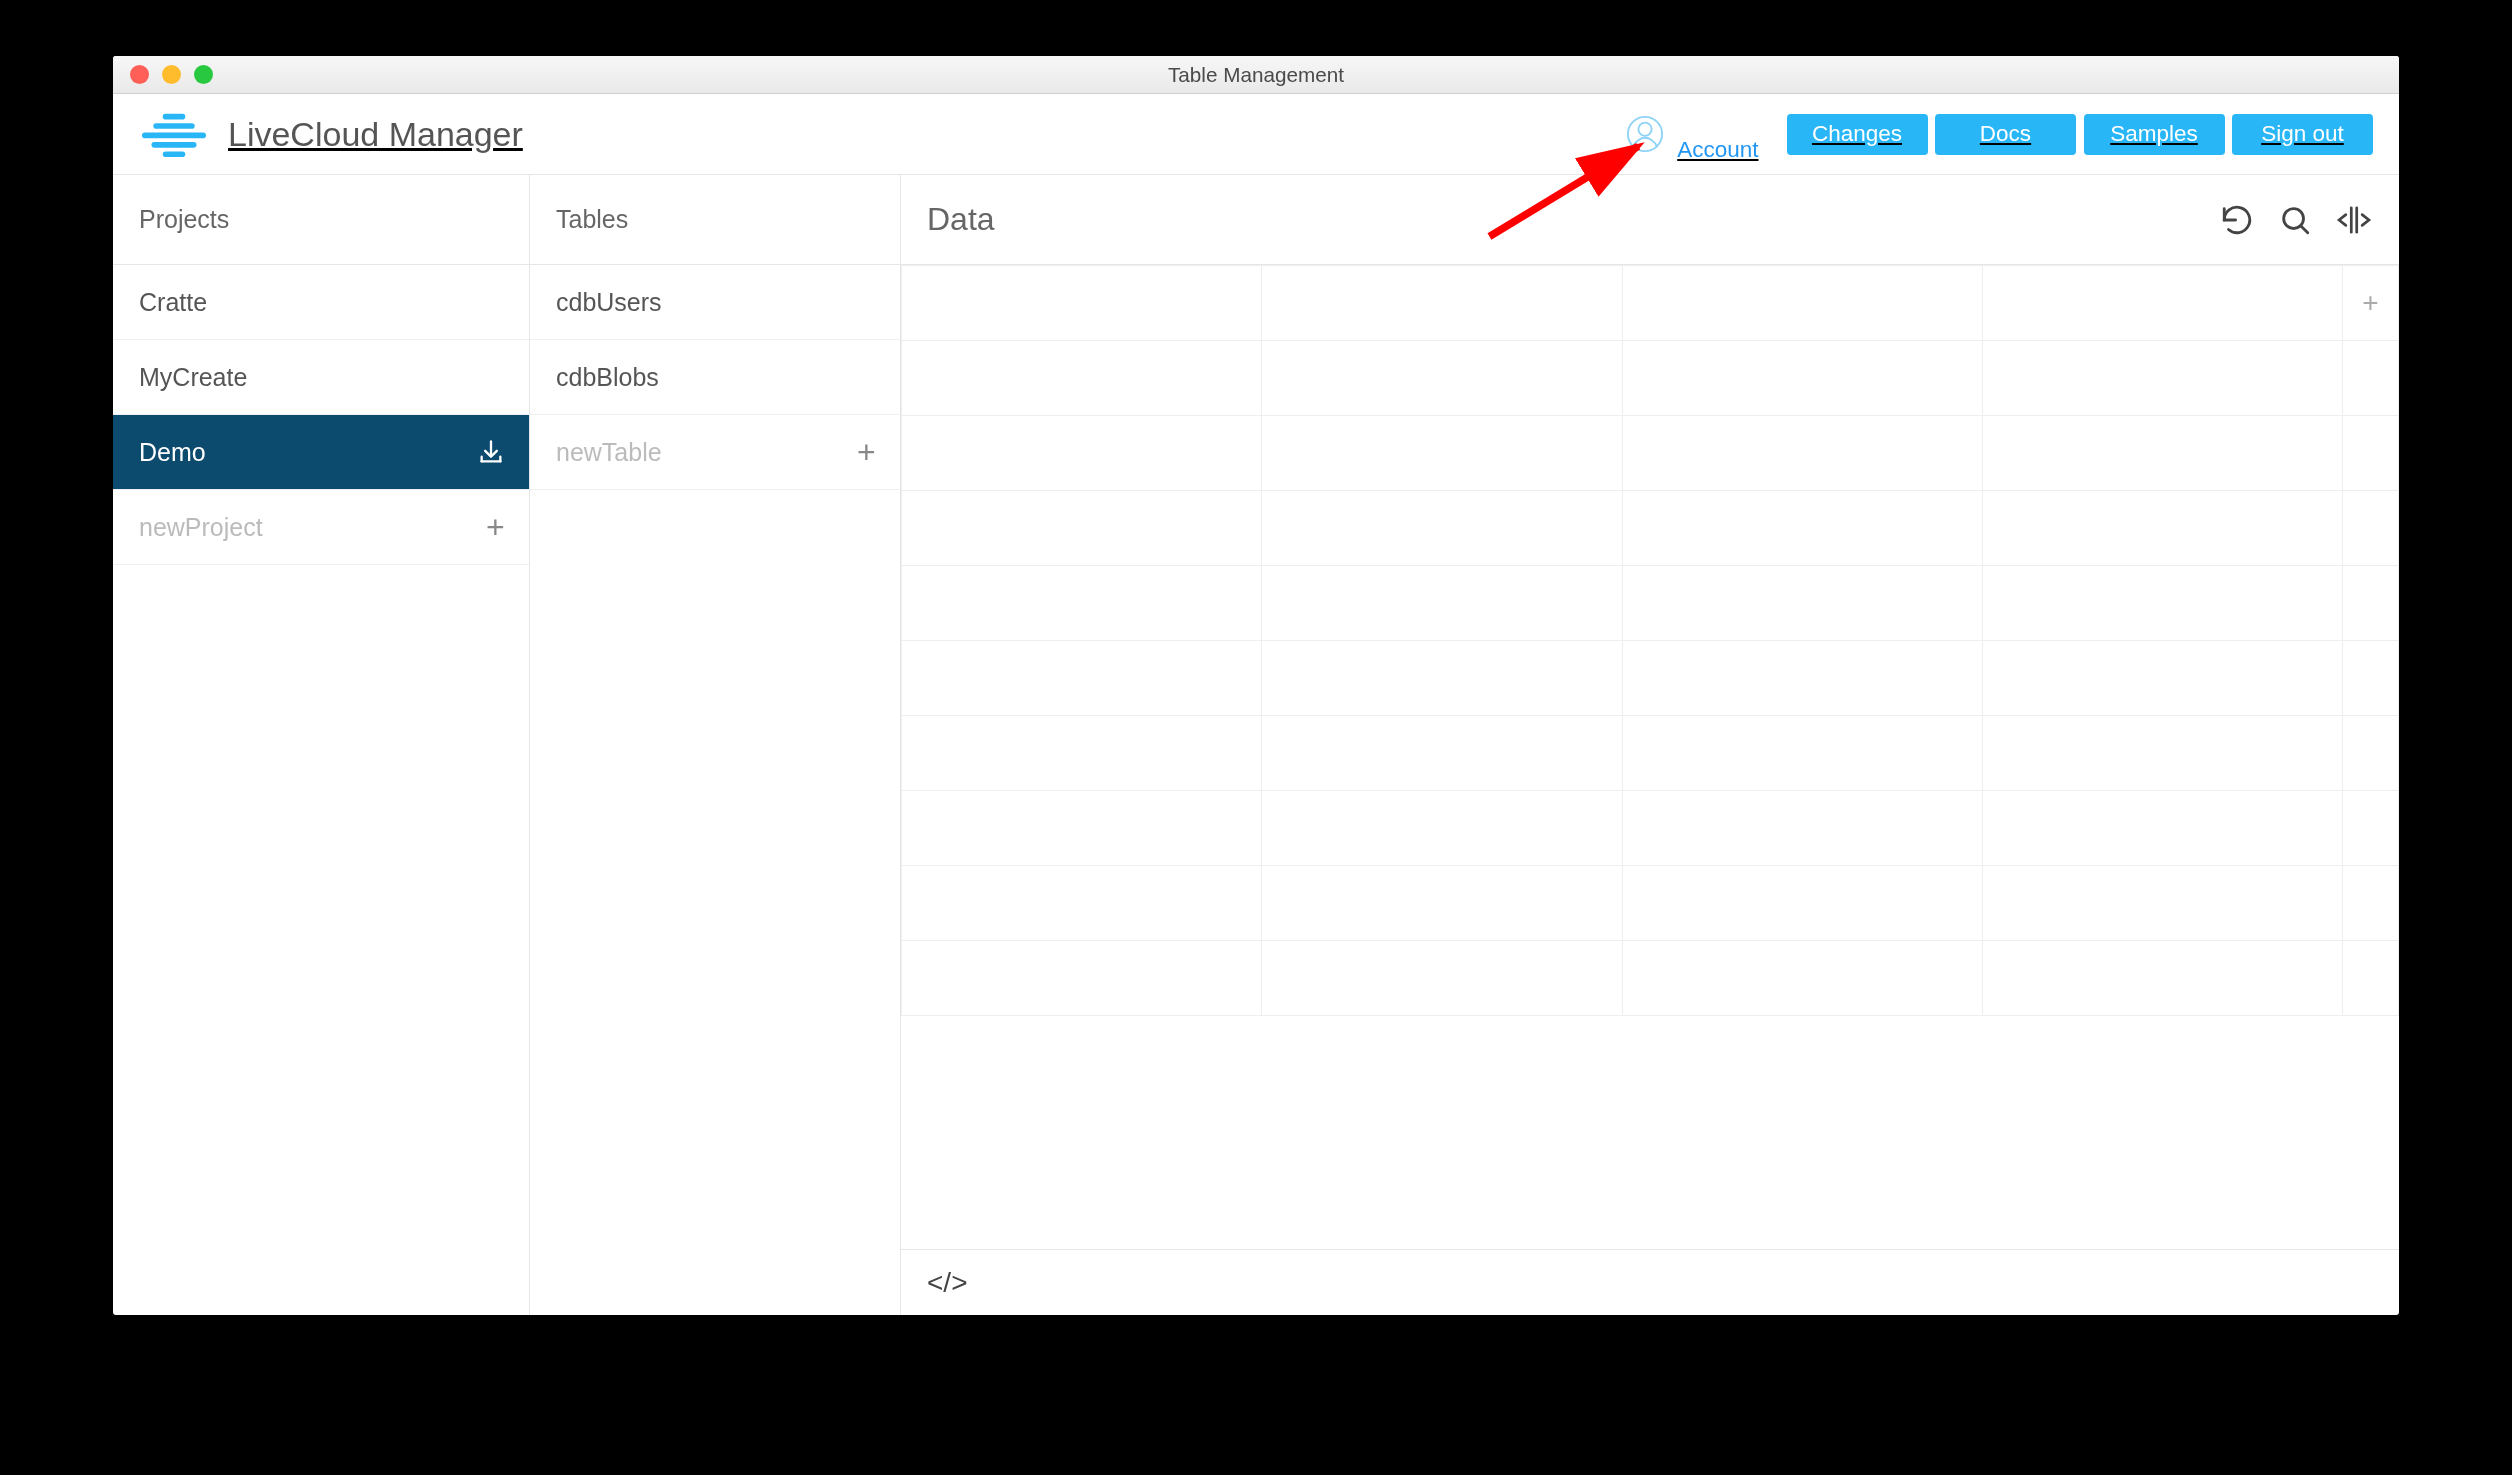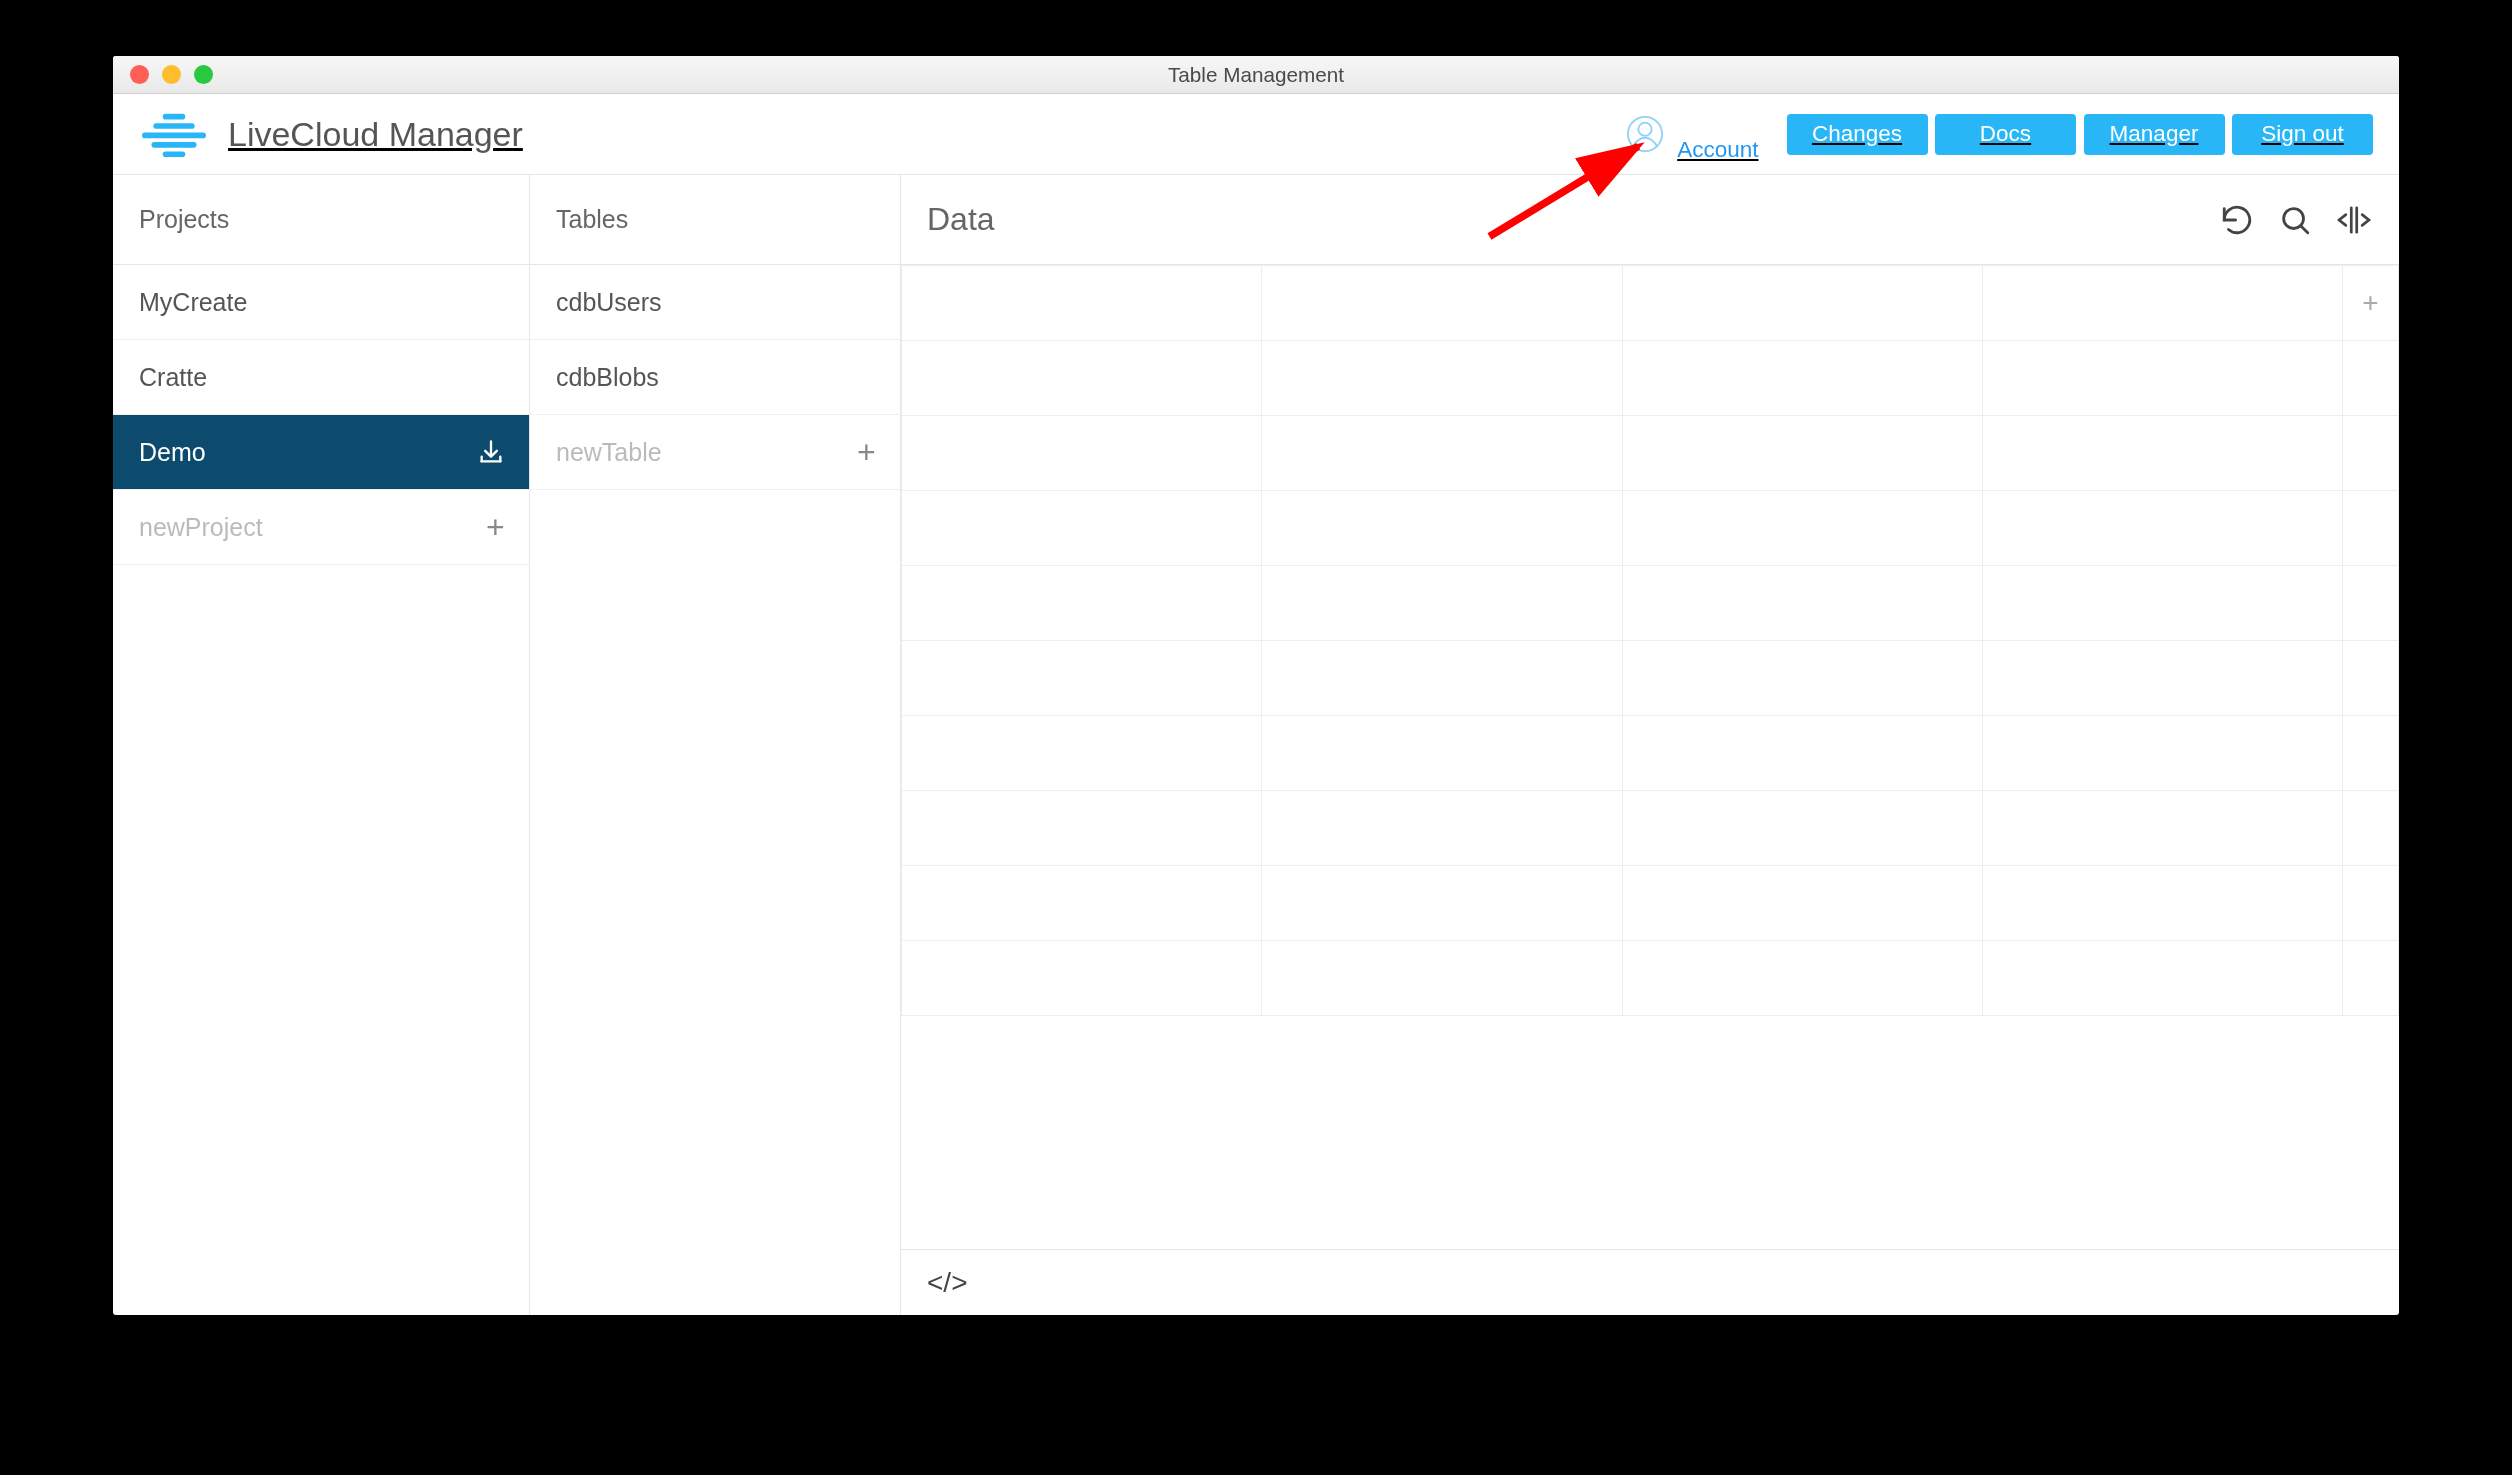--- a/index.html
+++ b/index.html
@@ -193,36 +193,36 @@
         <svg width="38" height="38" viewBox="0 0 40 40" fill="none" stroke="#8fd3f7" stroke-width="2">
           <circle cx="20" cy="20" r="18"></circle>
           <circle cx="20" cy="15" r="7"></circle>
           <path d="M7 34c3-7 9-10 13-10s10 3 13 10"></path>
         </svg>
       </span>
       <span class="account-link">Account</span>
       <div class="hbuttons">
         <button class="hbtn">Changes</button>
         <button class="hbtn">Docs</button>
-        <button class="hbtn">Manager</button>
+        <button class="hbtn">Samples</button>
         <button class="hbtn">Sign out</button>
       </div>
     </div>
   </div>
 
   <div class="body">
 
     <div class="col projects">
       <div class="col-header">Projects</div>
       <div class="list">
         <div class="row">
+          <span>Cratte</span>
+        </div>
+        <div class="row">
           <span>MyCreate</span>
-        </div>
-        <div class="row">
-          <span>Cratte</span>
         </div>
         <div class="row selected">
           <span>Demo</span>
           <span class="trail">
             <svg width="28" height="28" viewBox="0 0 24 24" fill="none" stroke="#fff" stroke-width="2" stroke-linecap="round" stroke-linejoin="round">
               <path d="M12 3v12"></path>
                 <path d="M7 11l5 5 5-5"></path>
                 <path d="M4 20h16"></path>
               <path d="M4 16v4"></path>
                 <path d="M20 16v4"></path>

